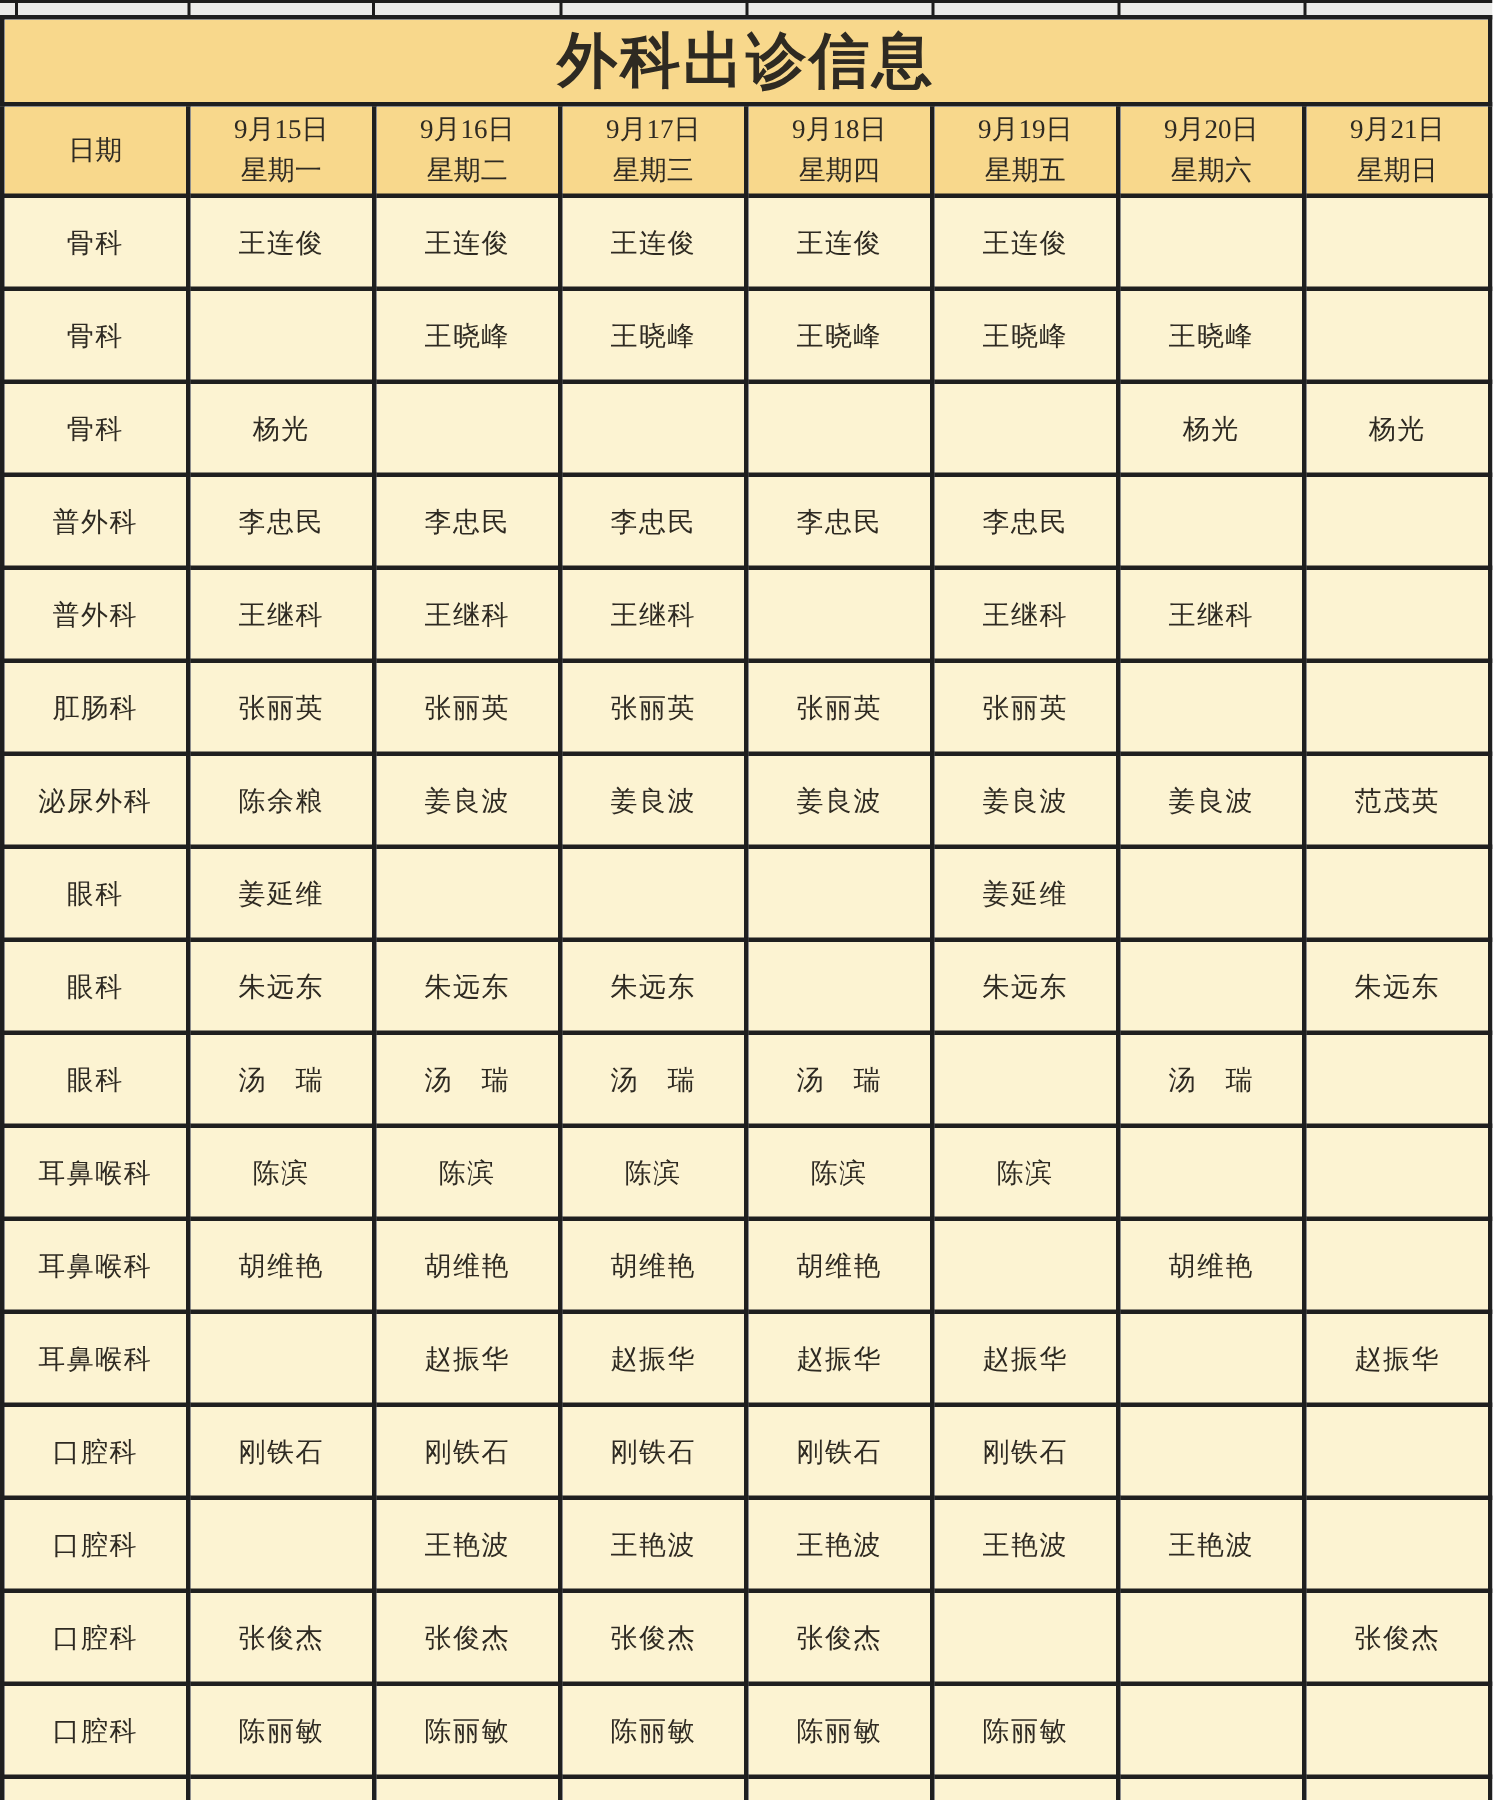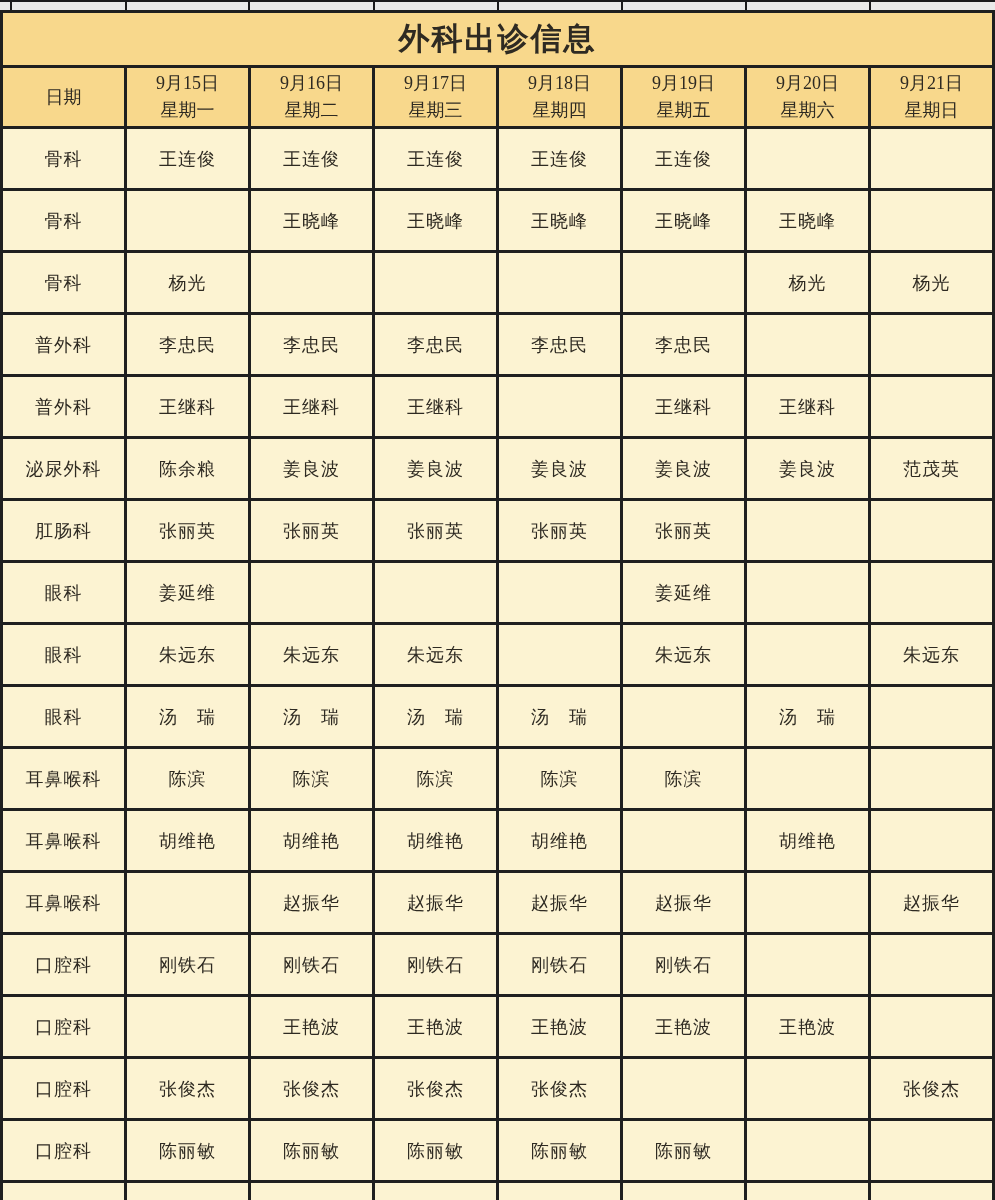--- a/index.html
+++ b/index.html
@@ -33,21 +33,21 @@
   }
   .schedule td, .schedule th {
     border: 3px solid var(--border, #1f1f1f);
     text-align: center;
     vertical-align: middle;
     padding: 0;
     overflow: hidden;
   }
   .title-cell {
     background: var(--band, #f8d88c);
-    font-size: 31px;
+    font-size: 40px;
     font-weight: bold;
     height: 52px;
     letter-spacing: 2px;
   }
   th.day-cell {
     background: var(--band, #f8d88c);
     font-weight: normal;
     font-size: 18px;
     height: 58px;
     line-height: 1.5;
@@ -171,38 +171,38 @@
           <td>普外科</td>
           <td>王继科</td>
           <td>王继科</td>
           <td>王继科</td>
           <td></td>
           <td>王继科</td>
           <td>王继科</td>
           <td></td>
         </tr>
         <tr>
+          <td>肛肠科</td>
+          <td>张丽英</td>
+          <td>张丽英</td>
+          <td>张丽英</td>
+          <td>张丽英</td>
+          <td>张丽英</td>
+          <td></td>
+          <td></td>
+        </tr>
+        <tr>
           <td>泌尿外科</td>
           <td>陈余粮</td>
           <td>姜良波</td>
           <td>姜良波</td>
           <td>姜良波</td>
           <td>姜良波</td>
           <td>姜良波</td>
           <td>范茂英</td>
-        </tr>
-        <tr>
-          <td>肛肠科</td>
-          <td>张丽英</td>
-          <td>张丽英</td>
-          <td>张丽英</td>
-          <td>张丽英</td>
-          <td>张丽英</td>
-          <td></td>
-          <td></td>
         </tr>
         <tr>
           <td>眼科</td>
           <td>姜延维</td>
           <td></td>
           <td></td>
           <td></td>
           <td>姜延维</td>
           <td></td>
           <td></td>

